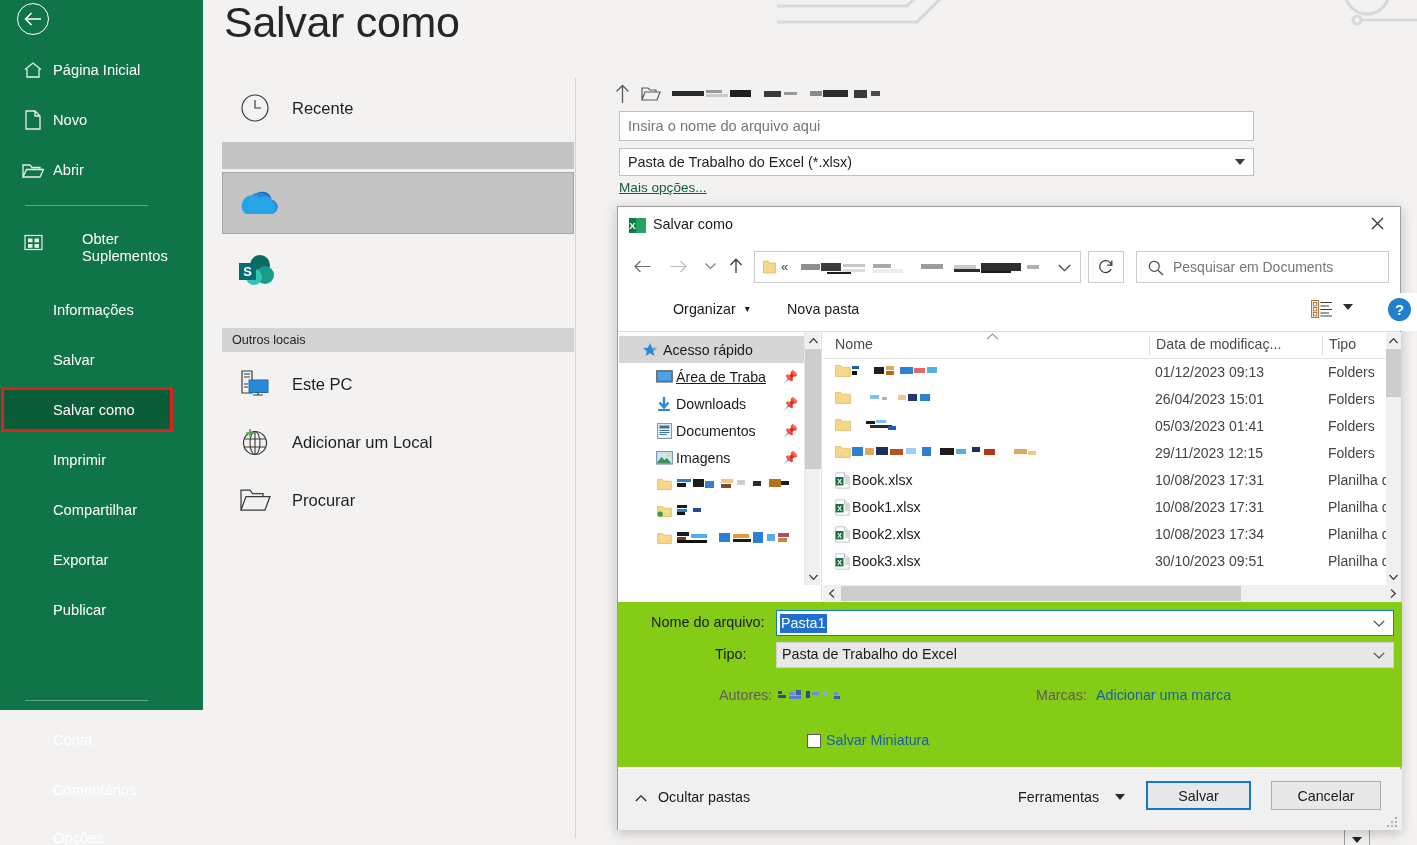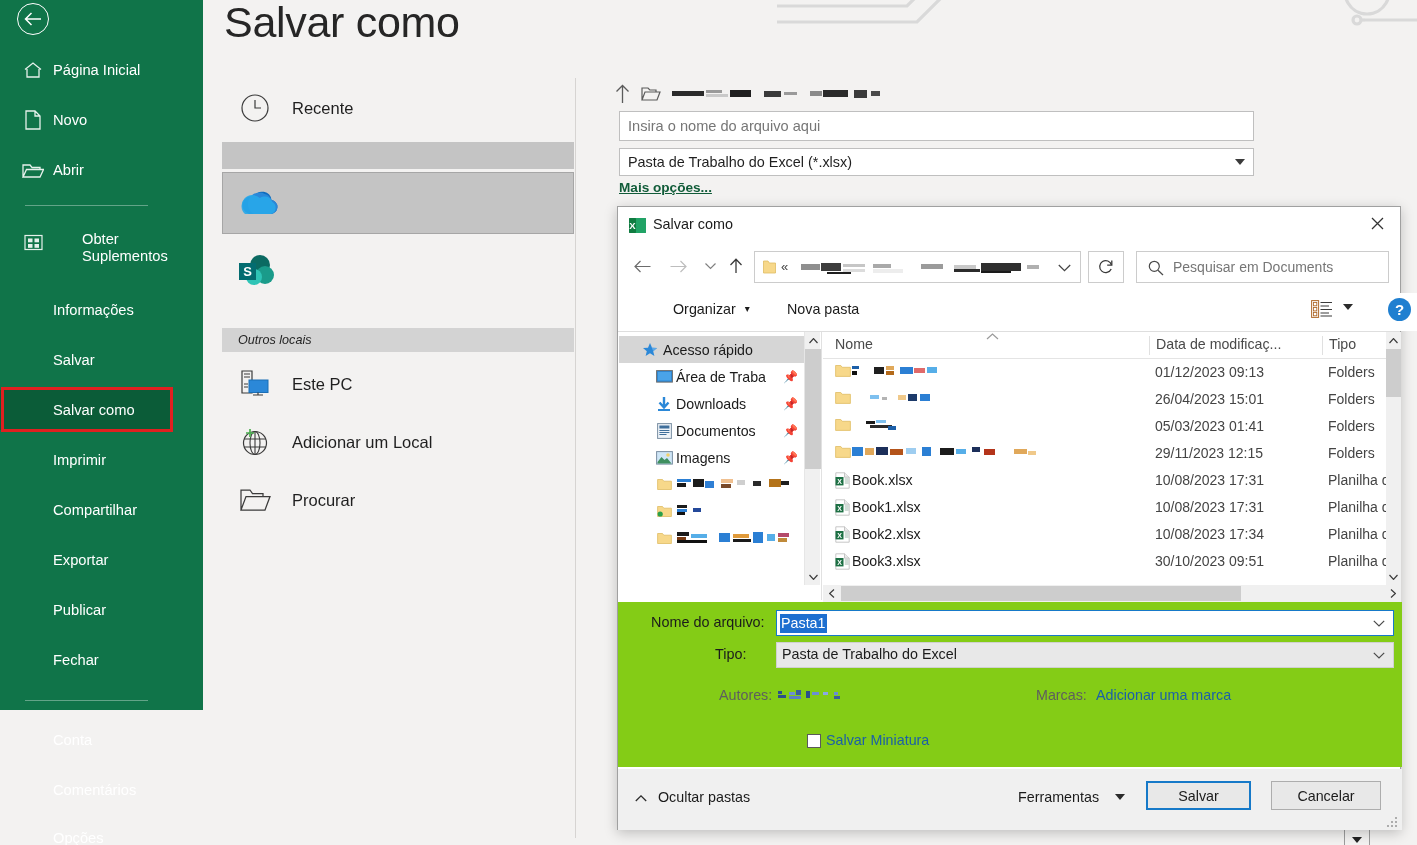--- a/index.html
+++ b/index.html
@@ -73,21 +73,21 @@
     position:absolute; left:0px; top:90px; width:352px; height:62px;
     background:#c4c4c4; border:1px solid #a6a6a6; cursor:pointer;
   }
   #place-sharepoint{
     position:absolute; left:0px; top:158px; width:352px; height:62px; cursor:pointer;
   }
   #other-places-header{
     position:absolute; left:0px; top:246px; width:352px; height:24px;
     background:#d3d3d3; display:flex; align-items:center;
   }
-  #other-places-header span{ margin-left:16px; font-size:12.6px; color:#1f1f1f;font-style:italic; }
+  #other-places-header span{ margin-left:10px; font-size:12.6px; color:#1f1f1f; }
   #other-places-list{ position:absolute; left:0; top:273px; width:352px; }
   #vsep{
     position:absolute; left:372px; top:78px; width:1px; height:760px; background:#d6d4d2;
   }
 
   
   #save-area{ position:absolute; left:404px; top:78px; width:800px; }
   #path-row{ position:absolute; left:8px; top:6px; display:flex; align-items:center; gap:11px; }
   #filename-entry{
     position:absolute; left:12px; top:33px; width:635px; height:30px;
@@ -100,21 +100,21 @@
     background:#ffffff; border:1px solid #bfbfbf;
     font-size:14.4px; color:#1f1f1f; padding:0 8px; line-height:26px; cursor:pointer;
   }
   #filetype-entry .caret{
     position:absolute; right:8px; top:50%; transform:translateY(-50%);
     width:0;height:0;border-left:5px solid transparent;border-right:5px solid transparent;
     border-top:6px solid #3b3b3b;
   }
   #more-options{
     position:absolute; left:12px; top:102px; font-size:13.6px; color:#115c39;
-    text-decoration:underline; cursor:pointer;font-weight:bold;
+    text-decoration:underline; cursor:pointer;
   }
 
   
   #save-dialog{
     position:absolute; left:617px; top:206px; width:784px; height:624px;
     background:#ffffff; border:1px solid #a0a0a0;
     box-shadow:0 3px 12px rgba(0,0,0,0.22);
     font-family:"Liberation Sans", sans-serif;
   }
   #dlg-titlebar{ position:absolute; left:0; top:0; width:100%; height:36px; background:#ffffff; }
@@ -333,23 +333,20 @@
     <span class="nav-lbl">Imprimir</span>
   </div>
   <div class="nav-item noicon" style="top:490px;">
     <span class="nav-lbl">Compartilhar</span>
   </div>
   <div class="nav-item noicon" style="top:540px;">
     <span class="nav-lbl">Exportar</span>
   </div>
   <div class="nav-item noicon" style="top:590px;">
     <span class="nav-lbl">Publicar</span>
-  </div>
-  <div class="nav-item noicon" style="top:640px;">
-    <span class="nav-lbl">Fechar</span>
   </div>
 
   <div class="nav-divider" style="top:700px;"></div>
 
   <div class="nav-item noicon" style="top:770px;">
     <span class="nav-lbl">Comentários</span>
   </div>
   <div class="nav-item noicon" style="top:720px;">
     <span class="nav-lbl">Conta</span>
   </div>
@@ -634,21 +631,21 @@
         <span class="t-lbl" style="left:44px;">Acesso rápido</span>
       </div>
 
       <div class="tree-item">
         <span class="t-ico" style="left:36px;">
           <svg width="17" height="14" viewBox="0 0 17 14">
               <rect x="0.6" y="0.6" width="15.8" height="11.5" fill="#2b88d8" stroke="#6d6d6d" stroke-width="1"></rect>
               <rect x="2" y="2" width="13" height="8.5" fill="#4aa3e8"></rect>
             </svg>
         </span>
-        <span class="t-lbl" style="left:57px;">Área de Traba</span>
+        <span class="t-lbl" style="left:57px;text-decoration:underline;">Área de Traba</span>
         <span class="t-pin">📌</span>
       </div>
 
       <div class="tree-item">
         <span class="t-ico" style="left:36px;">
           <svg width="16" height="16" viewBox="0 0 16 16">
               <path d="M8 1 V9.5 M3.5 6.5 L8 11.5 L12.5 6.5" stroke="#2b88d8" stroke-width="2.4" fill="none"></path>
               <path d="M2 14 H14" stroke="#2b88d8" stroke-width="2"></path>
             </svg>
         </span>

